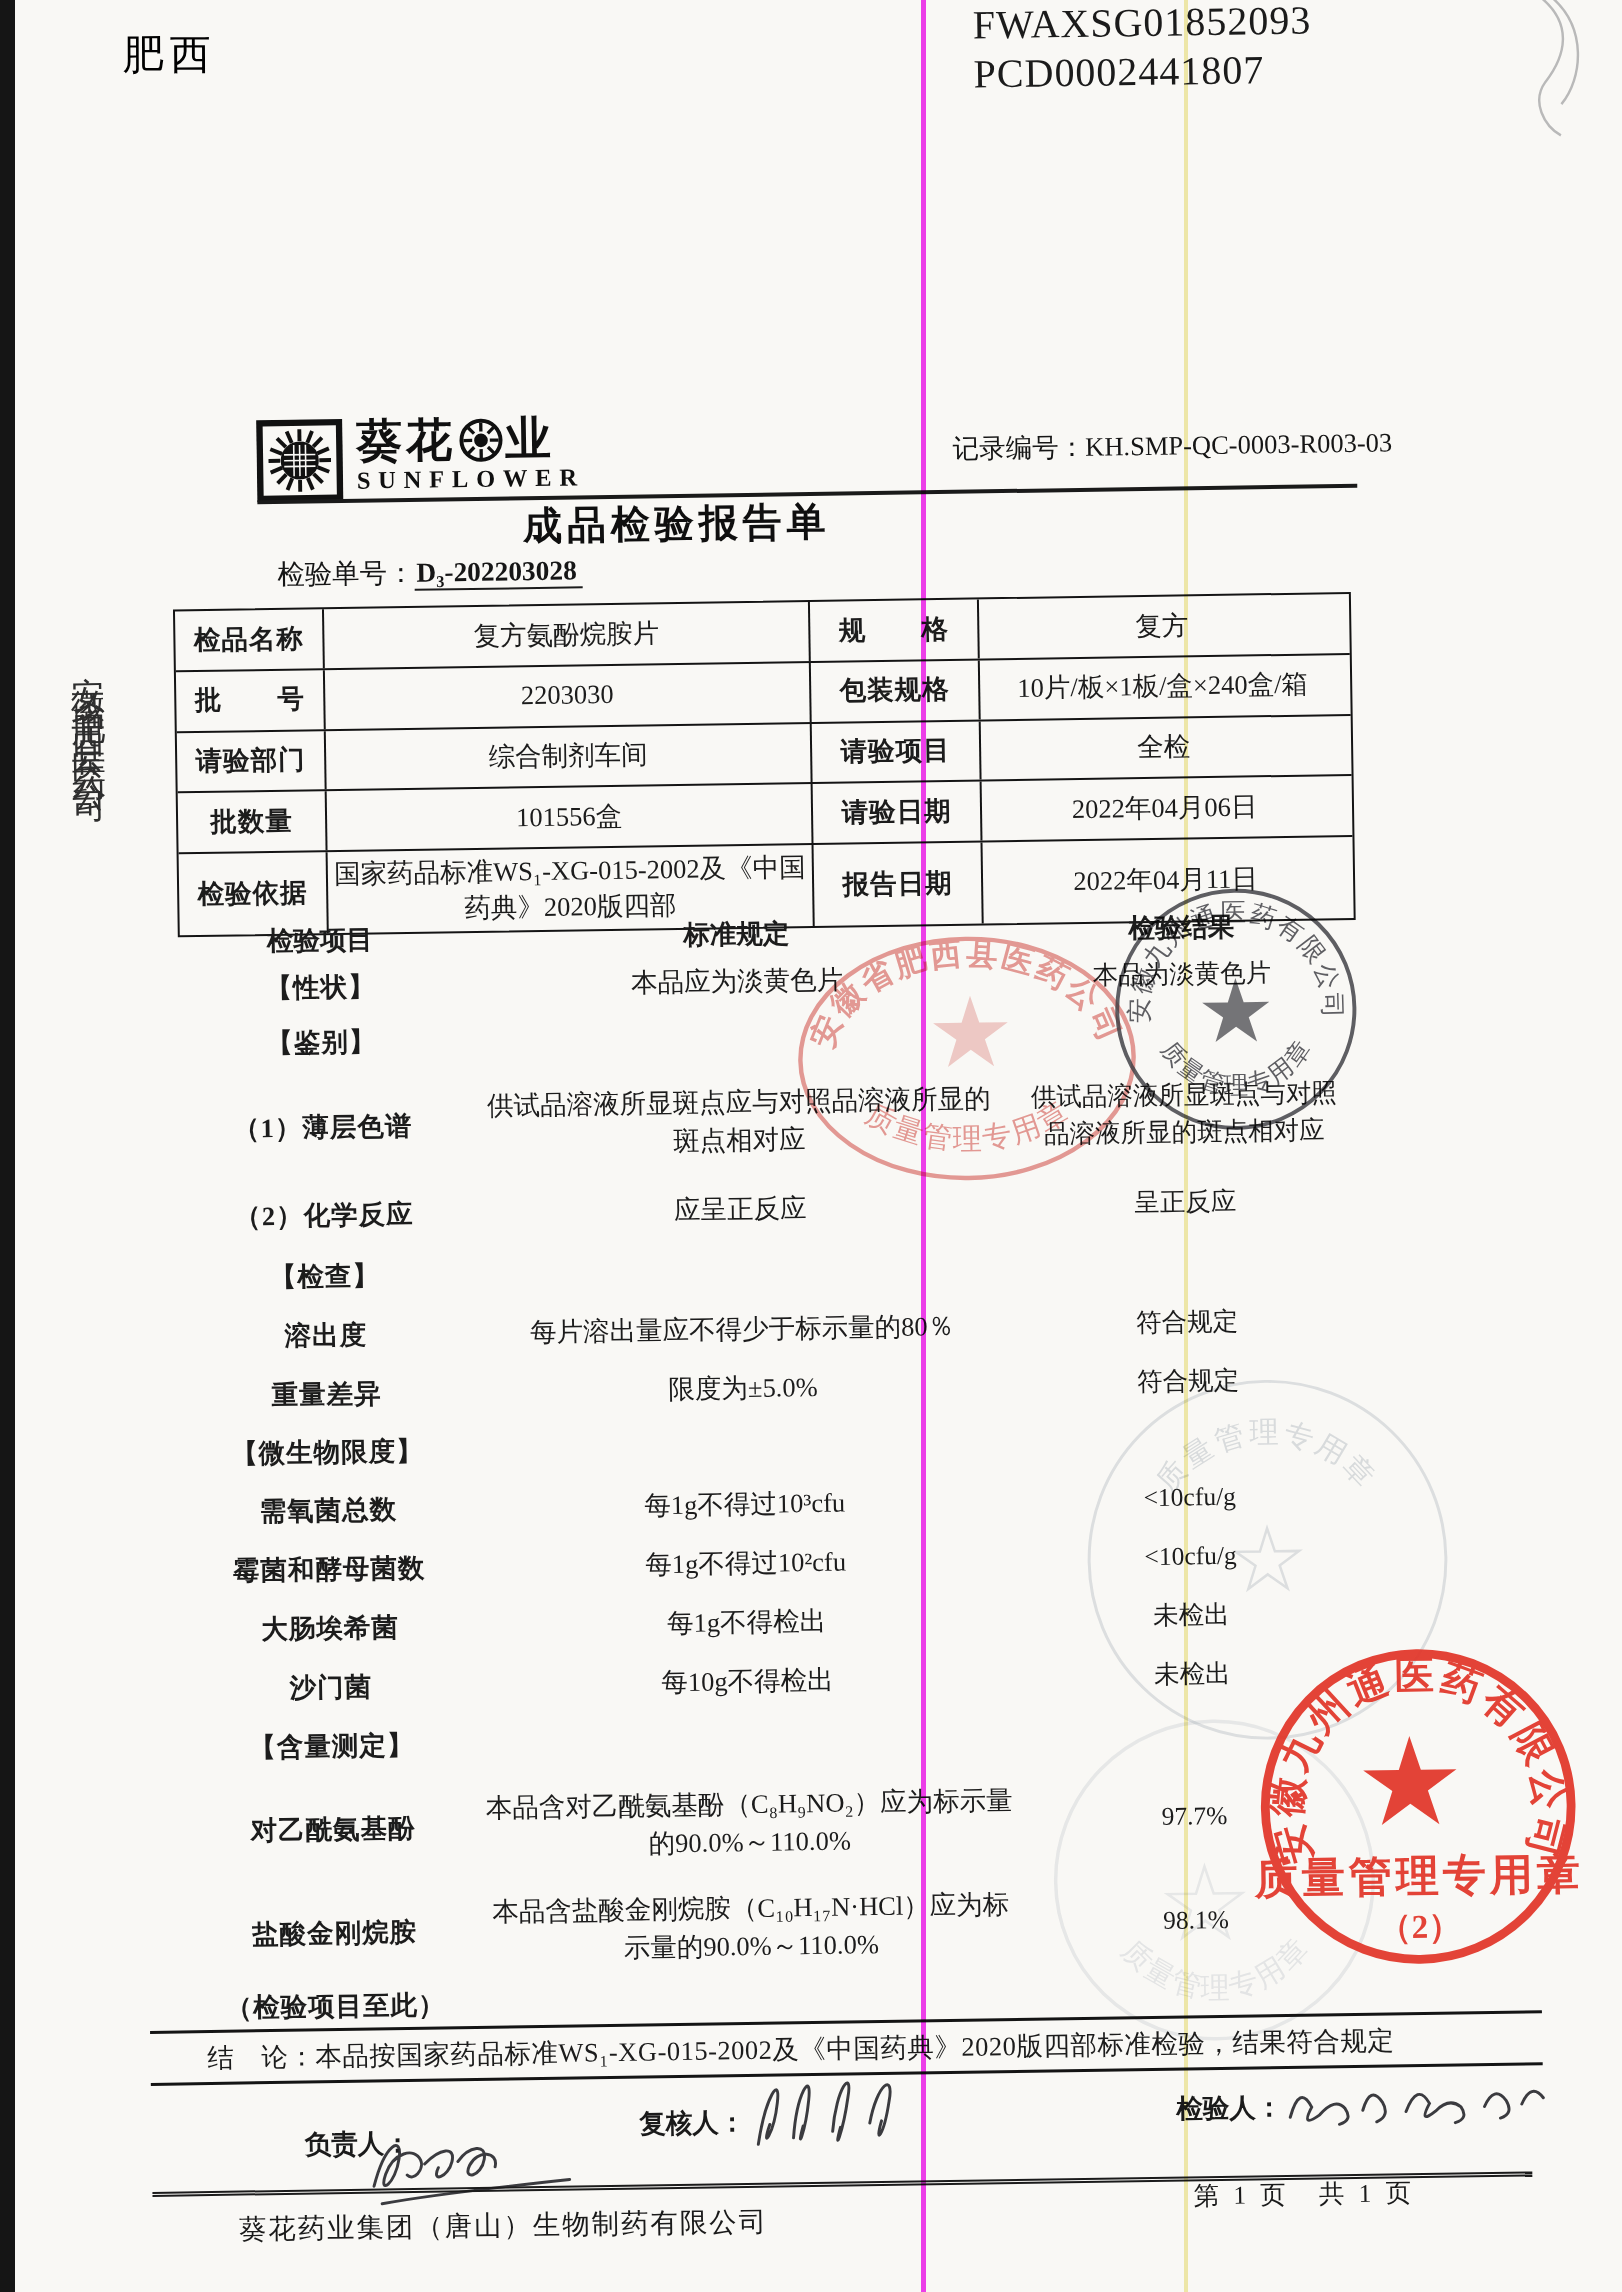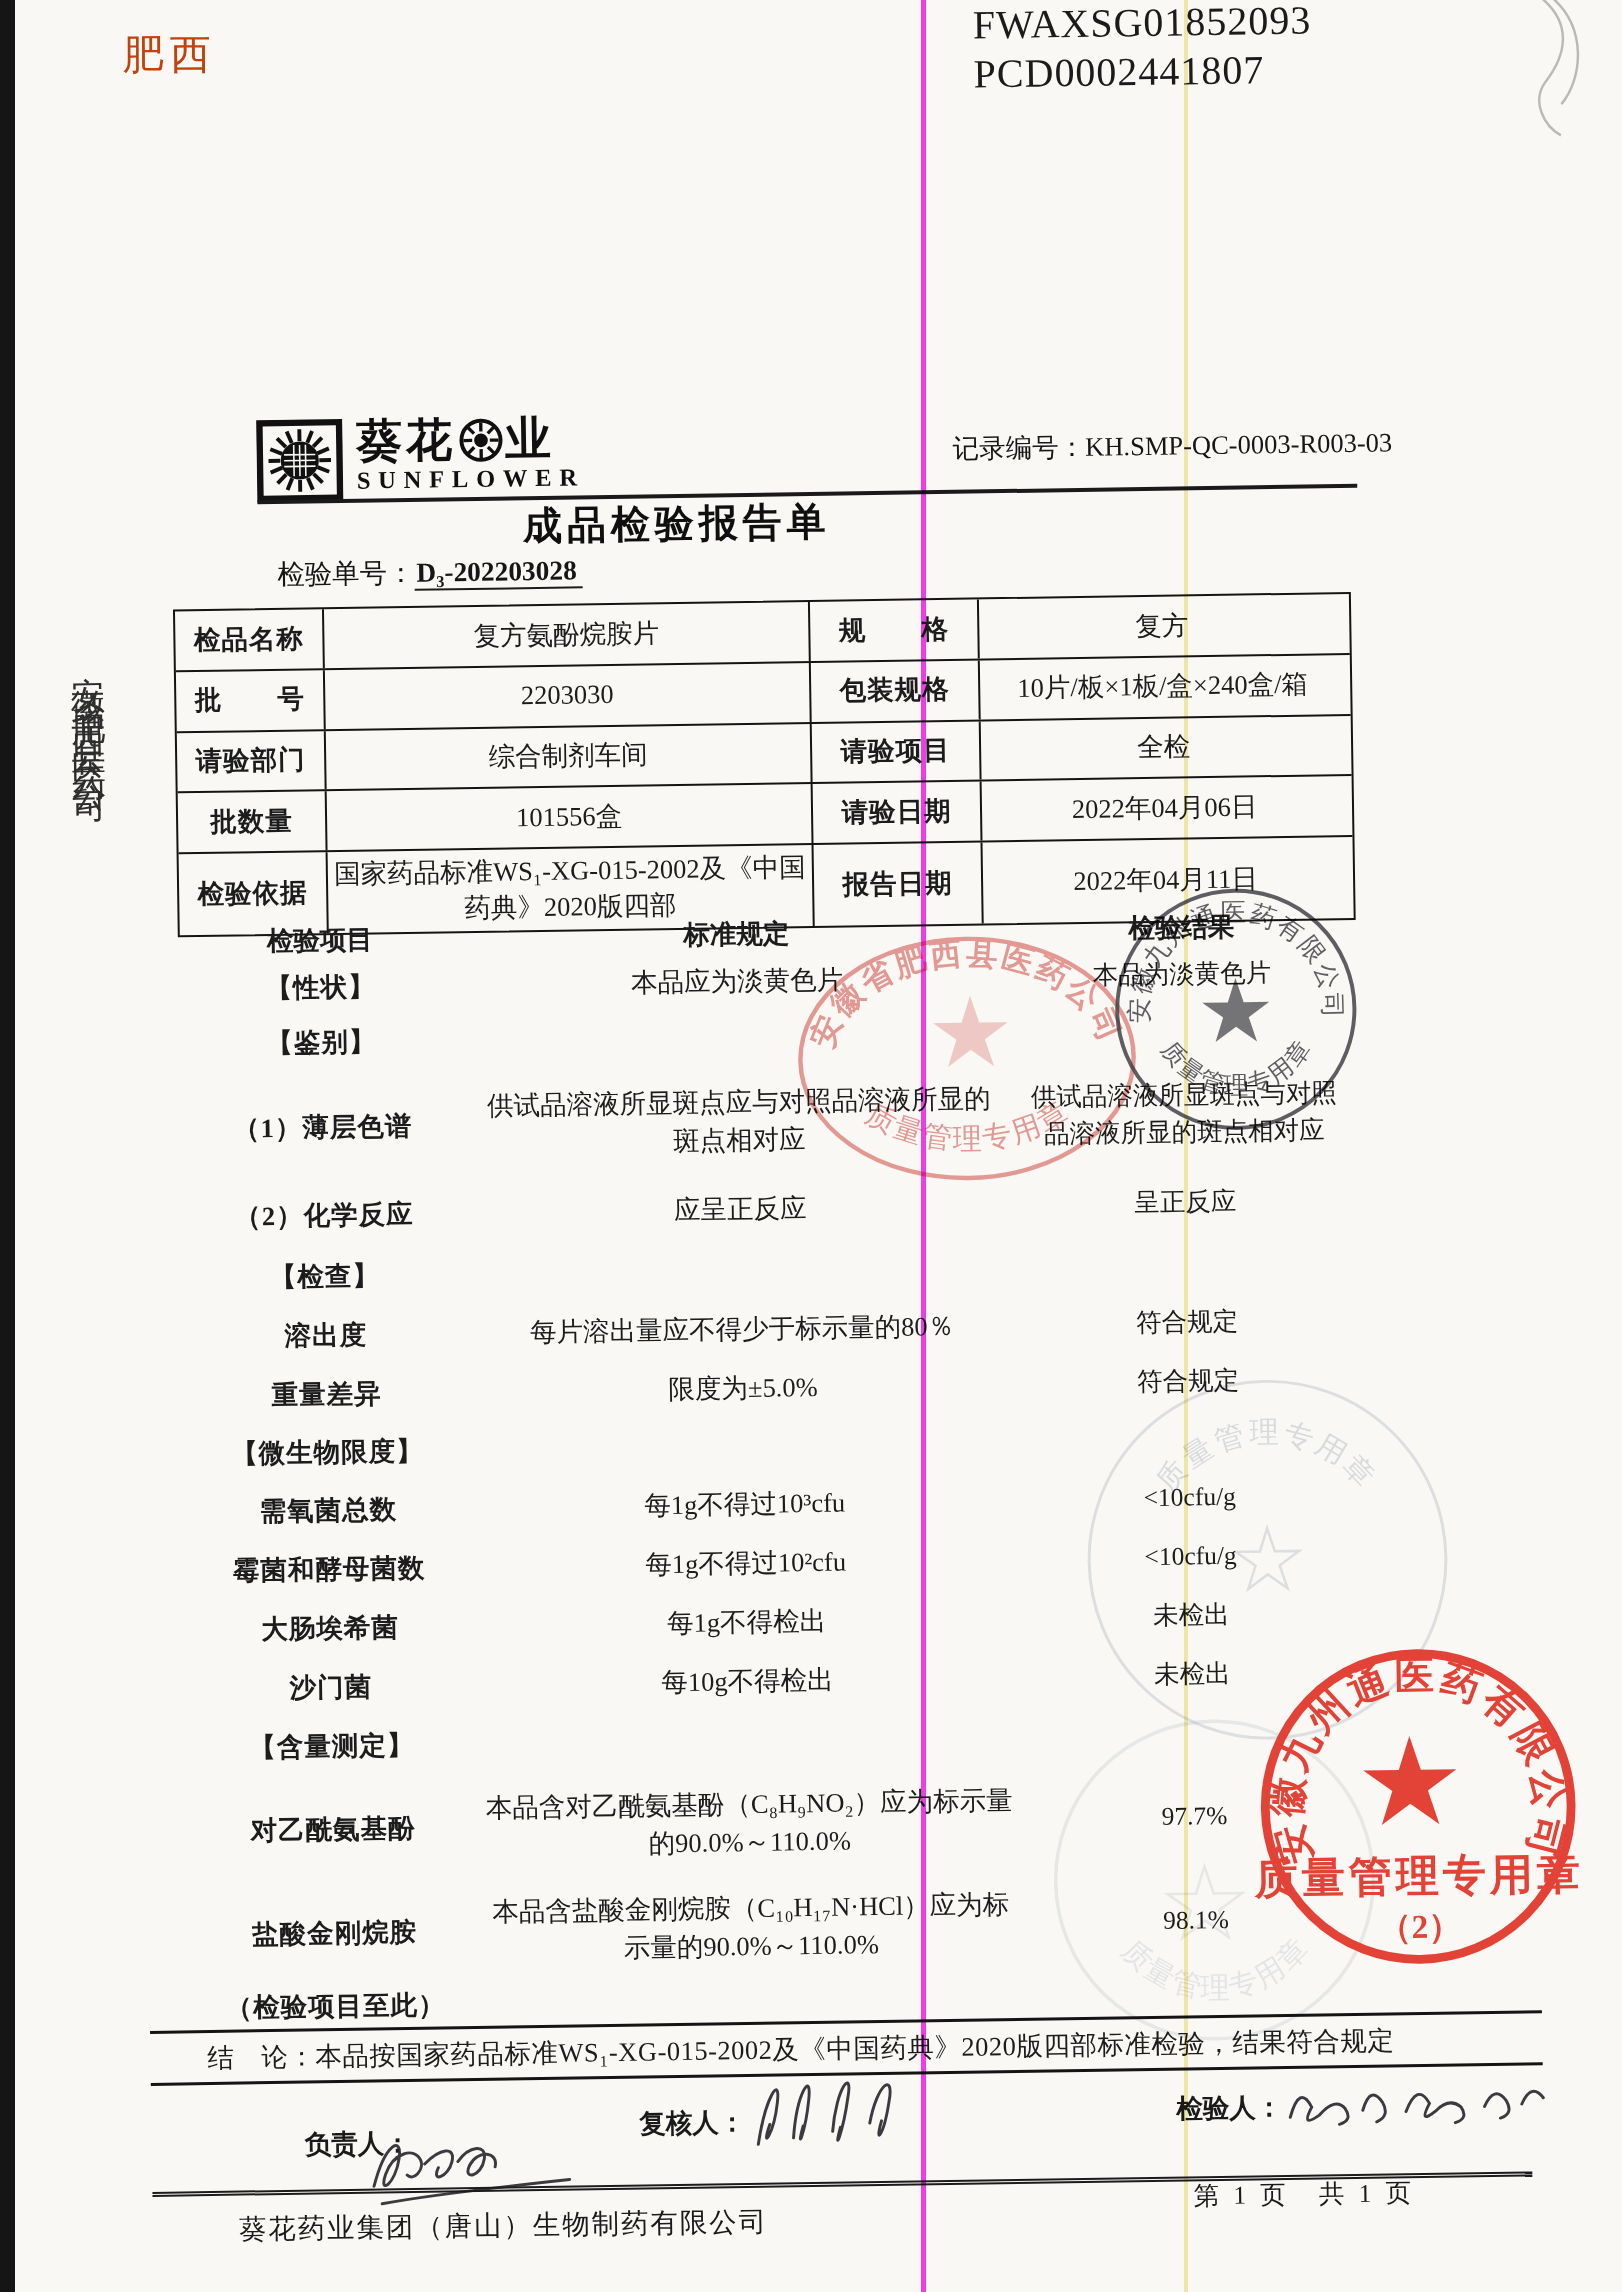--- a/index.html
+++ b/index.html
@@ -9,21 +9,21 @@
     font-family:"Liberation Serif","DejaVu Serif",serif;
     color:#1c1c1c;
   }
   .abs{position:absolute;}
   
   .edge-strip{left:0;top:0;width:14.7px;height:2293px;background:#151515;}
   .line-magenta{left:921px;top:0;width:4.9px;height:2293px;background:#f01ef0;mix-blend-mode:multiply;opacity:.85;}
   .line-yellow{left:1184px;top:0;width:3.9px;height:2293px;background:#f0e99a;mix-blend-mode:multiply;opacity:.8;}
   
   .doc{left:0;top:0;width:1622px;height:2293px;transform:rotate(-0.85deg);transform-origin:50% 50%;}
-  .hw-topleft{left:139px;top:17.6px;font-size:41px;letter-spacing:5.9px;color:#c2410c;transform:rotate(.6deg);}
+  .hw-topleft{left:139px;top:17.6px;font-size:41px;letter-spacing:5.9px;color:#000000;transform:rotate(.6deg);}
   .codes{right:294px;top:3.9px;text-align:left;font-size:40px;letter-spacing:1px;line-height:1.22;color:#1b1b1b;}
   .codes div{white-space:nowrap;}
   .side-vertical{left:71px;top:639px;writing-mode:vertical-rl;font-size:34px;letter-spacing:12.7px;color:#2e2e2e;}
   
   .logo-wrap{left:267px;top:412px;display:flex;align-items:flex-start;}
   .logo-box{width:86px;height:82px;}
   .logo-text{margin-left:13.7px;line-height:1;}
   .logo-cn{font-size:46px;font-weight:700;letter-spacing:3.9px;white-space:nowrap;display:flex;align-items:center;color:#101010;}
   .logo-emblem{width:45px;height:45px;margin:0 2px;}
   .logo-en{font-size:24.5px;font-weight:700;letter-spacing:7.8px;margin-top:3.9px;color:#101010;}

